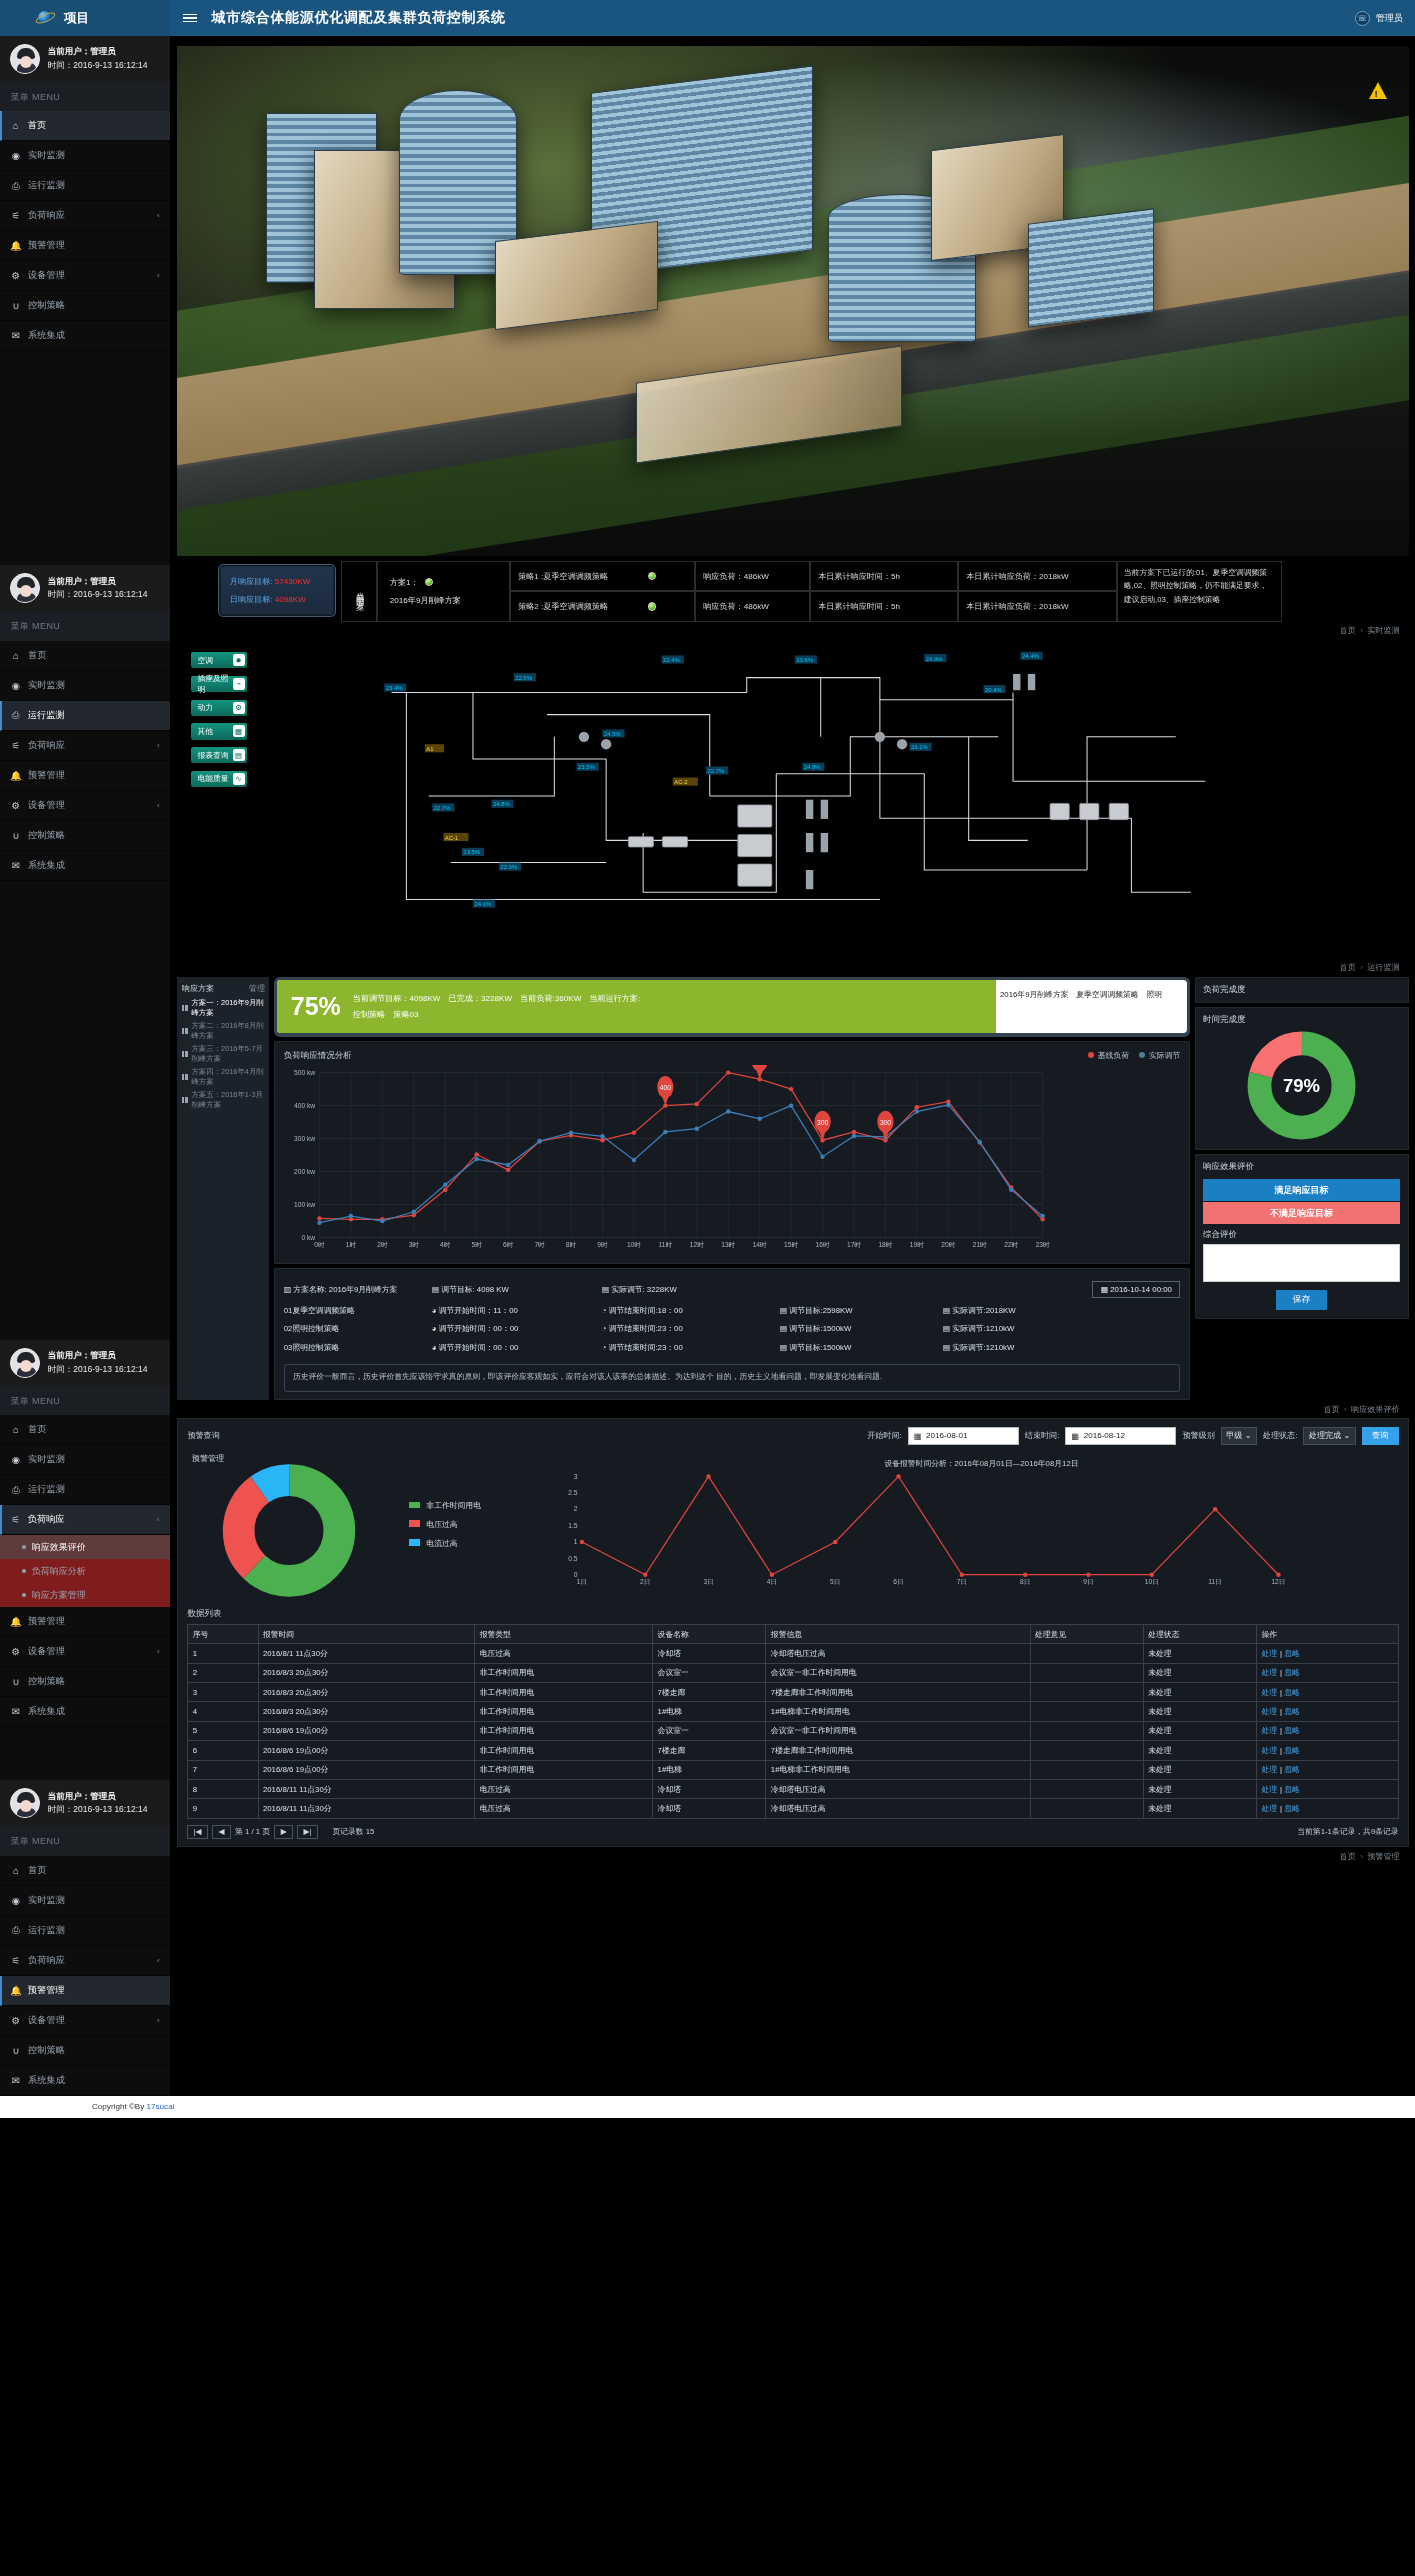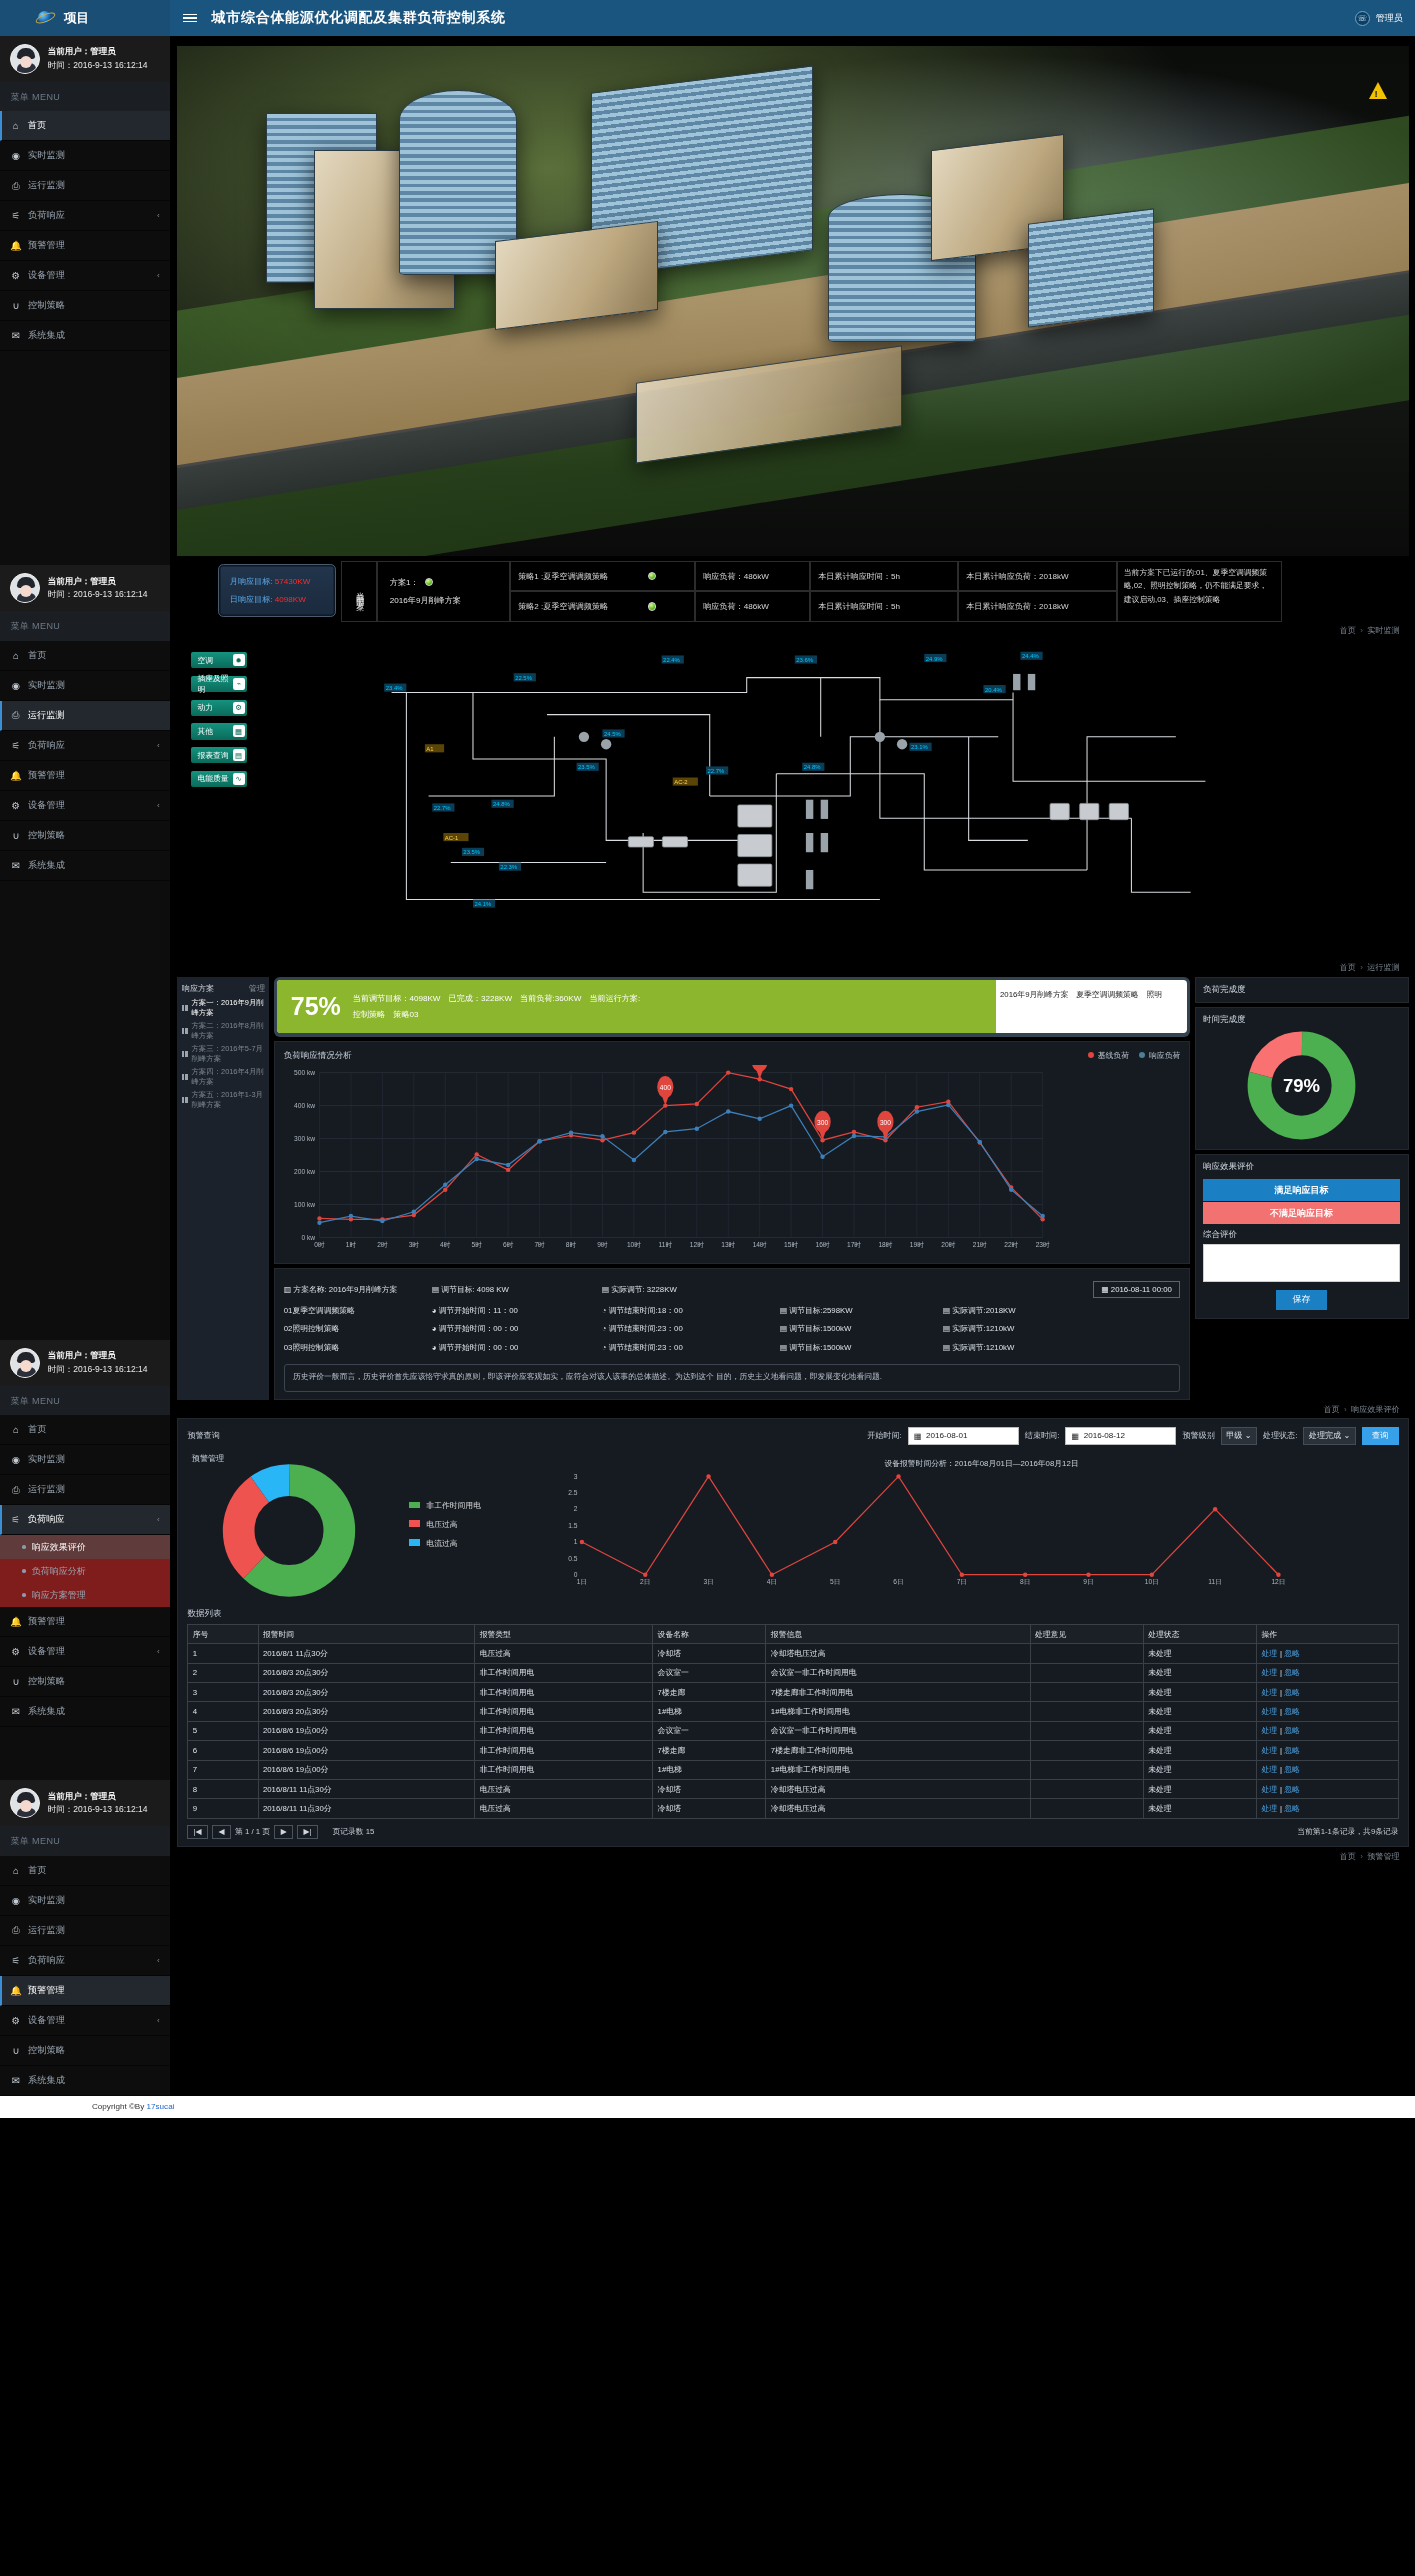--- a/index.html
+++ b/index.html
@@ -657,21 +657,21 @@
                   <div>控制策略　策略03</div>
                 </div>
               </div>
               <div class="bb-right">2016年9月削峰方案　夏季空调调频策略　照明</div>
             </div>
           </div>
 
           <div class="card">
             <div class="legend">
               <span><i style="background:#e0453e"></i><span>基线负荷</span></span>
-              <span><i style="background:#4a7f96"></i><span>响应负荷</span></span>
+              <span><i style="background:#4a7f96"></i><span>实际调节</span></span>
             </div>
             <div class="card-t">负荷响应情况分析</div>
             <svg id="loadChart" width="769" height="189" viewBox="0 0 1040 255" style="font-size:12px">
                 <line x1="48" y1="10" x2="1026" y2="10" stroke="#2a313a" stroke-width="1"></line>
                 <line x1="48" y1="54.6" x2="1026" y2="54.6" stroke="#2a313a" stroke-width="1"></line>
                 <line x1="48" y1="99.2" x2="1026" y2="99.2" stroke="#2a313a" stroke-width="1"></line>
                 <line x1="48" y1="143.8" x2="1026" y2="143.8" stroke="#2a313a" stroke-width="1"></line>
                 <line x1="48" y1="188.4" x2="1026" y2="188.4" stroke="#2a313a" stroke-width="1"></line>
                 <line x1="48" y1="233" x2="1026" y2="233" stroke="#2a313a" stroke-width="1"></line>
                 <line x1="48" y1="10" x2="48" y2="233" stroke="#232a33" stroke-width="1"></line>
@@ -791,21 +791,21 @@
                 <polygon points="808.3913043478261,87.43 818.3913043478261,87.43 813.3913043478261,101.43" fill="#e0453e"></polygon>
                 <text x="813.3913043478261" y="80.43" fill="#fff" font-size="9" text-anchor="middle" font-family="Liberation Sans, sans-serif">300</text>
               </svg>
           </div>
 
           <div class="strat">
             <div class="strat-row">
               <span class="c1">▥ <span>方案名称: 2016年9月削峰方案</span></span>
               <span class="c2">▤ <span>调节目标: 4098 KW</span></span>
               <span class="c3">▤ <span>实际调节: 3228KW</span></span>
-              <span class="datebox">▦ <span>2016-08-11 00:00</span></span>
+              <span class="datebox">▦ <span>2016-10-14 00:00</span></span>
             </div>
             <div class="strat-row">
               <span class="c1">01夏季空调调频策略</span>
               <span class="c2">◕ <span>调节开始时间：11：00</span></span>
               <span class="c3">◔ <span>调节结束时间:18：00</span></span>
               <span class="c4">▤ <span>调节目标:2598KW</span></span>
               <span>▤ <span>实际调节:2018KW</span></span>
             </div>
             <div class="strat-row">
               <span class="c1">02照明控制策略</span>

